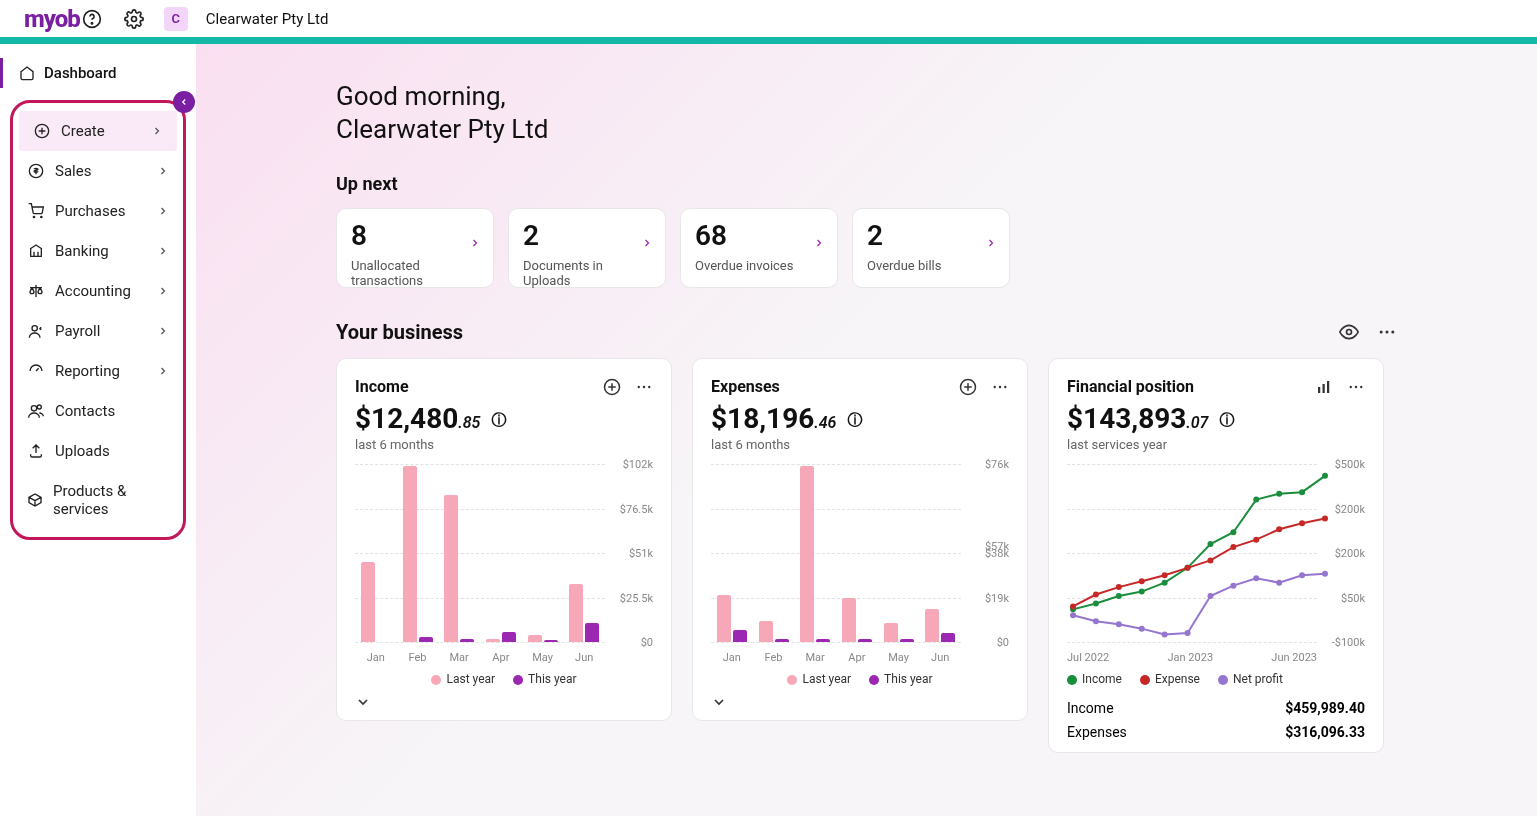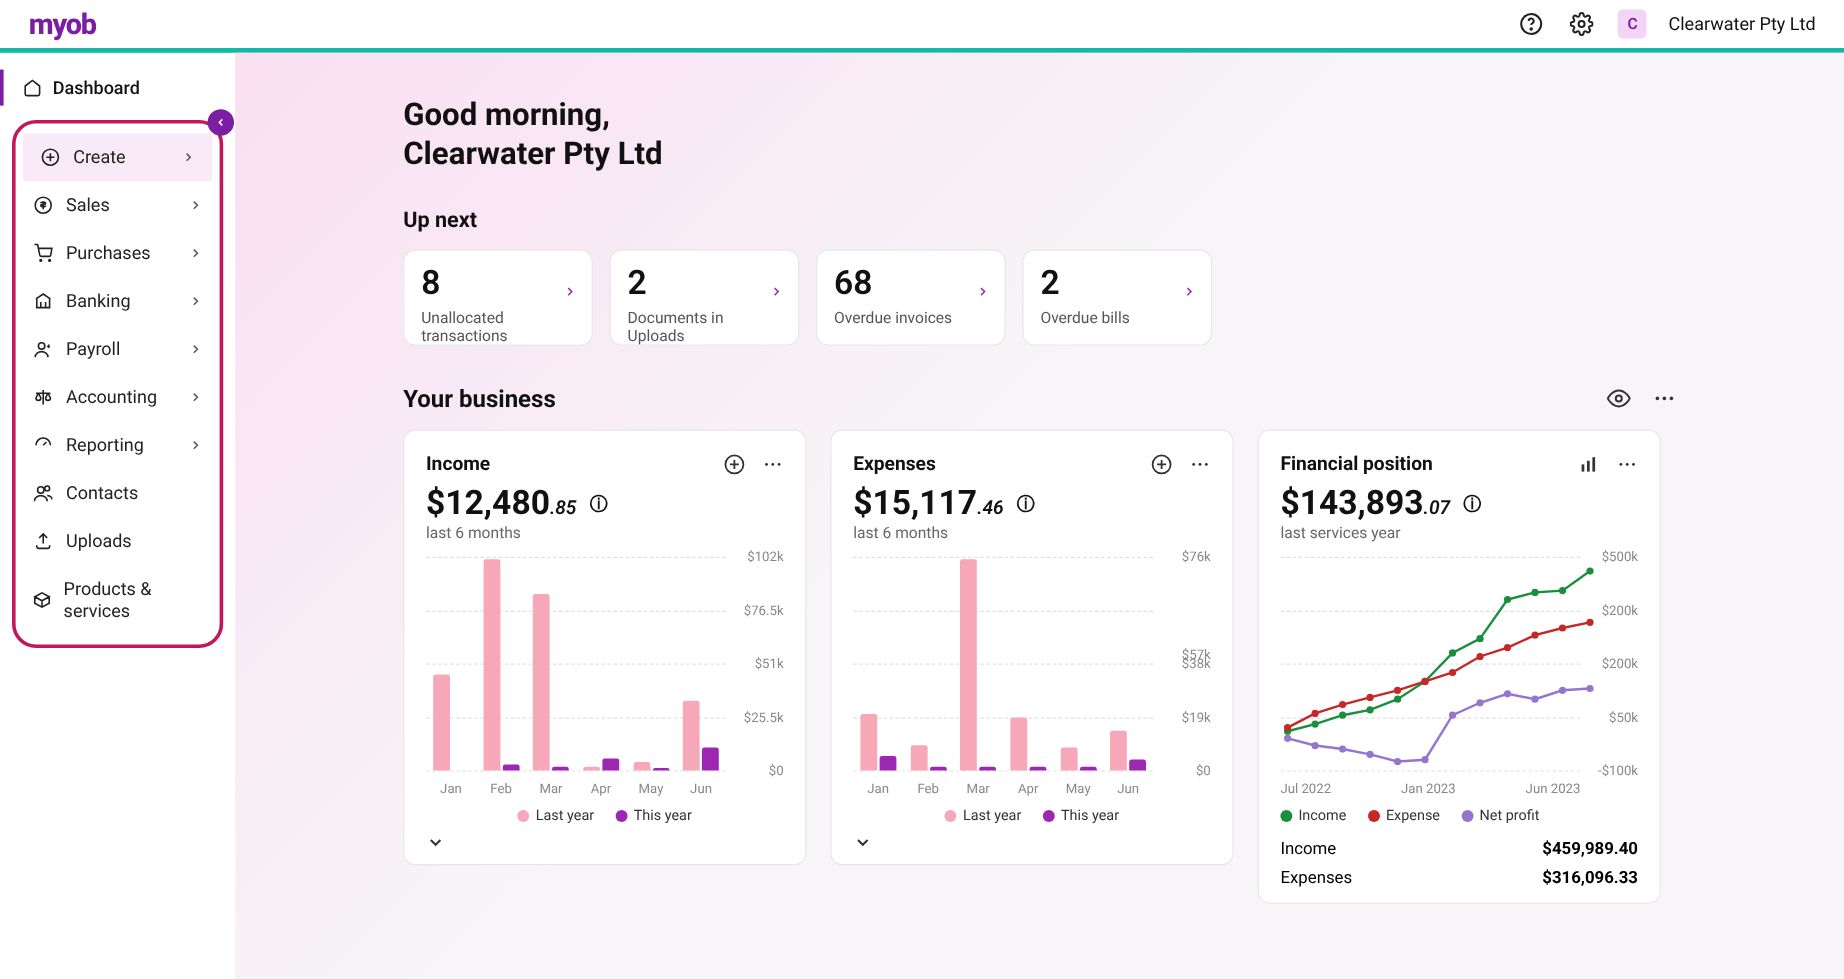--- a/index.html
+++ b/index.html
@@ -1,39 +1,39 @@
 <!DOCTYPE html>
 <html><head>
 <meta charset="utf-8">
 <style>
   * { box-sizing: border-box; margin: 0; padding: 0; font-family: -apple-system, BlinkMacSystemFont, "Segoe UI", Roboto, sans-serif; }
   body { background:#fff; width:1537px; height:816px; overflow:hidden; }
 
   
-  .topbar { height:44px; display:flex; align-items:center; justify-content:space-between; padding:0 24px 0 24px; border-bottom:4px solid #14b8a6; }
+  .topbar { height:44px; display:flex; align-items:center; justify-content:flex-start; padding:0 24px 0 24px; border-bottom:7px solid #14b8a6; }
   .logo { font-size:24px; font-weight:800; color:#7b1fa2; letter-spacing:-1px; }
   .topbar-right { display:flex; align-items:center; gap:18px; }
   .icon-circle { width:24px; height:24px; display:flex; align-items:center; justify-content:center; color:#222; }
   .avatar { width:24px; height:24px; border-radius:4px; background:#f3d5f7; color:#7b1fa2; display:flex; align-items:center; justify-content:center; font-size:13px; font-weight:600; }
   .company { font-size:15px; color:#111; }
 
   .layout { display:flex; height:calc(816px - 44px); }
   .sidebar { width:196px; padding:14px 10px 0 10px; position:relative; }
   .nav-dashboard { display:flex; align-items:center; gap:8px; padding:6px 8px; font-size:15px; color:#111; border-left:3px solid #7b1fa2; margin-left:-10px; padding-left:15px; margin-bottom:12px; font-weight:500;}
   .highlight-box { border:3px solid #c2185b; border-radius:20px; padding:8px 0; position:relative; }
   .collapse-btn { position:absolute; top:-12px; right:-12px; width:22px; height:22px; border-radius:50%; background:#7b1fa2; color:#fff; display:flex; align-items:center; justify-content:center; font-size:12px; }
   .nav-item { display:flex; align-items:center; gap:10px; padding:11px 14px; font-size:15px; color:#222; cursor:pointer; justify-content:space-between;}
   .nav-item .left { display:flex; align-items:center; gap:10px; }
   .nav-item.active { background:#faeaf7; border-radius:2px; margin:0 6px;}
   .chev { color:#555; font-size:14px;}
   .nav-icon { width:18px; height:18px; display:inline-flex; align-items:center; justify-content:center; color:#222; }
 
   .main { flex:1; background:#f7f5f7; background-image:linear-gradient(135deg, rgba(255,182,230,.35), rgba(255,255,255,0) 45%); padding:36px 0 0 0; overflow:hidden;}
   .main-inner { padding:0 140px 0 140px; }
-  .greeting { font-size:26px; font-weight:700; color:#111; line-height:1.25;}
+  .greeting { font-size:26px; font-weight:400; color:#111; line-height:1.25;}
   .upnext-title { margin-top:28px; font-size:18px; font-weight:700; color:#111; }
   .cards-row { display:flex; gap:14px; margin-top:14px; }
   .stat-card { width:158px; height:80px; background:#fff; border:1px solid #e8e6ea; border-radius:10px; padding:10px 14px; position:relative; cursor:pointer;}
   .stat-num { font-size:28px; font-weight:600; color:#111; }
   .stat-label { font-size:13px; color:#555; margin-top:6px; }
   .stat-chev { position:absolute; right:12px; top:28px; color:#9c27b0; font-size:14px;}
 
   .section-head { display:flex; align-items:center; justify-content:space-between; margin-top:32px; }
   .section-title { font-size:20px; font-weight:700; color:#111; }
   .section-icons { display:flex; gap:18px; color:#333; }
@@ -175,40 +175,40 @@
             <span class="chev">
               <svg width="12" height="12" viewBox="0 0 24 24" fill="none" stroke="currentColor" stroke-width="2.5">
                 <path d="M9 18l6-6-6-6"></path>
               </svg>
             </span>
           </div>
           <div class="nav-item">
             <span class="left">
               <span class="nav-icon">
                 <svg width="16" height="16" viewBox="0 0 24 24" fill="none" stroke="currentColor" stroke-width="2">
+                  <path d="M12 3v18M3 7h18M6 7l-3 6a3 3 0 0 0 6 0L6 7m12 0l-3 6a3 3 0 0 0 6 0l-3-6"></path>
+                </svg>
+              </span>
+              <span>Accounting</span>
+            </span>
+            <span class="chev">
+              <svg width="12" height="12" viewBox="0 0 24 24" fill="none" stroke="currentColor" stroke-width="2.5">
+                <path d="M9 18l6-6-6-6"></path>
+              </svg>
+            </span>
+          </div>
+          <div class="nav-item">
+            <span class="left">
+              <span class="nav-icon">
+                <svg width="16" height="16" viewBox="0 0 24 24" fill="none" stroke="currentColor" stroke-width="2">
                   <circle cx="10" cy="8" r="4"></circle>
                   <path d="M2 22c0-4 4-7 8-7s8 3 8 7M17 8l3 2M19 6v4"></path>
                 </svg>
               </span>
               <span>Payroll</span>
-            </span>
-            <span class="chev">
-              <svg width="12" height="12" viewBox="0 0 24 24" fill="none" stroke="currentColor" stroke-width="2.5">
-                <path d="M9 18l6-6-6-6"></path>
-              </svg>
-            </span>
-          </div>
-          <div class="nav-item">
-            <span class="left">
-              <span class="nav-icon">
-                <svg width="16" height="16" viewBox="0 0 24 24" fill="none" stroke="currentColor" stroke-width="2">
-                  <path d="M12 3v18M3 7h18M6 7l-3 6a3 3 0 0 0 6 0L6 7m12 0l-3 6a3 3 0 0 0 6 0l-3-6"></path>
-                </svg>
-              </span>
-              <span>Accounting</span>
             </span>
             <span class="chev">
               <svg width="12" height="12" viewBox="0 0 24 24" fill="none" stroke="currentColor" stroke-width="2.5">
                 <path d="M9 18l6-6-6-6"></path>
               </svg>
             </span>
           </div>
           <div class="nav-item">
             <span class="left">
               <span class="nav-icon">
@@ -423,21 +423,21 @@
               <span>
                   <svg width="18" height="18" viewBox="0 0 24 24" fill="currentColor">
                     <circle cx="5" cy="12" r="1.6"></circle>
                     <circle cx="12" cy="12" r="1.6"></circle>
                     <circle cx="19" cy="12" r="1.6"></circle>
                   </svg>
                 </span>
             </div>
           </div>
           <div class="big-amount">
-            <span>$15,117</span><span class="cents">.46</span>
+            <span>$18,196</span><span class="cents">.46</span>
             <span style="font-size:15px; vertical-align:middle; margin-left:4px;">ⓘ</span>
           </div>
           <div class="subtext">last 6 months</div>
           <div class="bar-chart" id="expenses-chart">
               <div class="grid-line" style="top: 178px;"></div>
               <div class="y-label" style="top: 178px;">$0</div>
               <div class="grid-line" style="top: 133.5px;"></div>
               <div class="y-label" style="top: 133.5px;">$19k</div>
               <div class="grid-line" style="top: 89px;"></div>
               <div class="y-label" style="top: 89px;">$38k</div>

